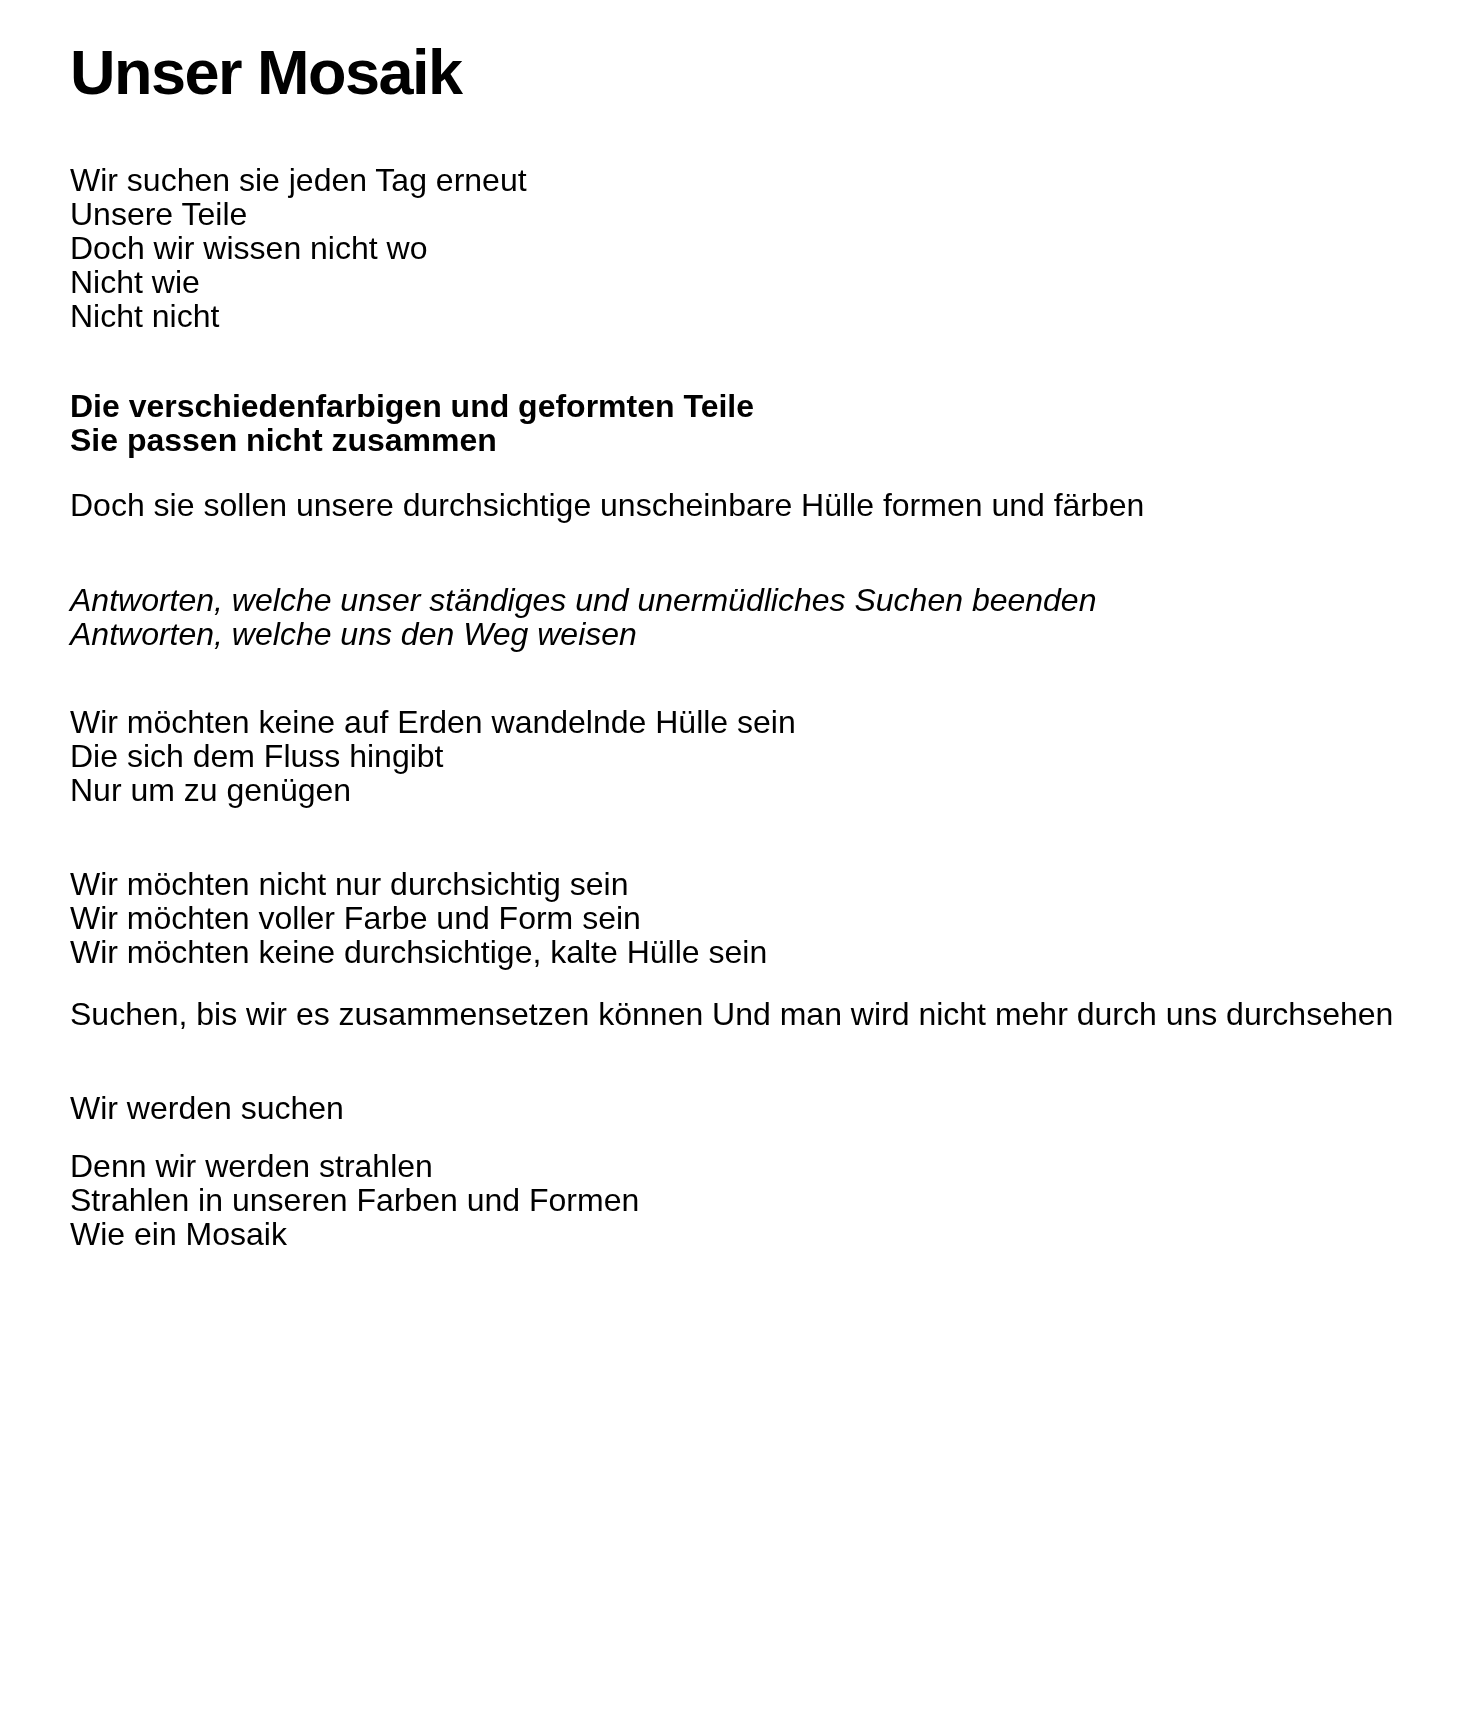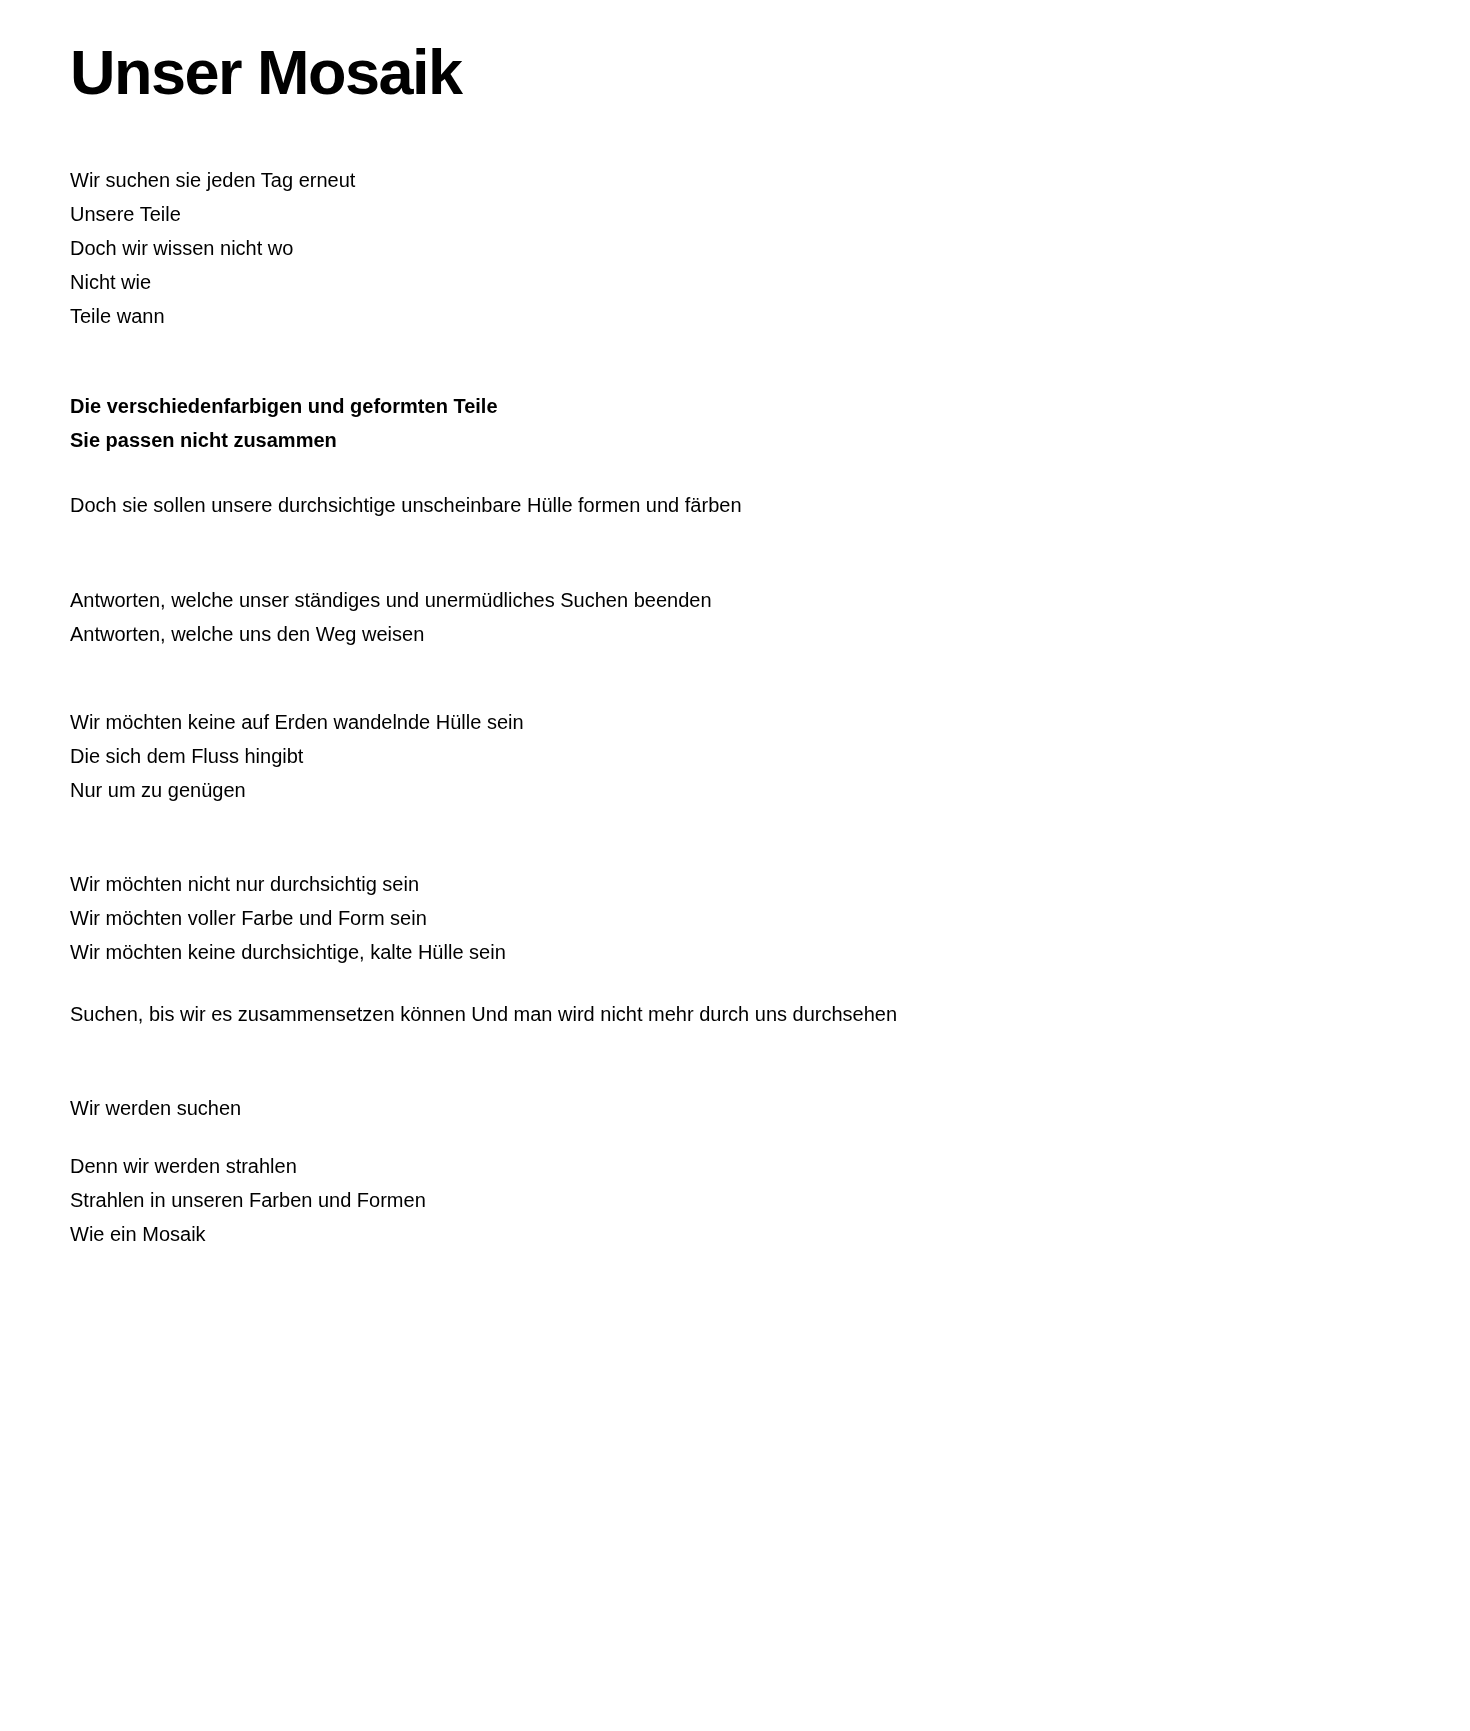--- a/index.html
+++ b/index.html
@@ -19,29 +19,29 @@
   }
   .title {
     font-size: 63px;
     font-weight: bold;
     letter-spacing: -1.5px;
     line-height: 69px;
     margin: 0;
   }
   .stanza { margin: 0; }
   .line {
-    font-size: 20px;
+    font-size: 32px;
     line-height: 34px;
     white-space: pre;
   }
   .gap-after-title { margin-top: 56px; }
   .gap-56 { margin-top: 56px; font-weight: bold; }
   .gap-31 { margin-top: 31px; }
   .gap-62 { margin-top: 62px; }
-  .gap-61 { margin-top: 61px; }
+  .gap-61 { margin-top: 61px; font-style: italic; }
   .gap-54 { margin-top: 54px; }
   .gap-60 { margin-top: 60px; }
   .gap-28 { margin-top: 28px; }
   .gap-24 { margin-top: 24px; }
   .author {
     margin-top: 100px;
     font-size: 32px;
     line-height: 34px;
     font-style: italic;
   }
@@ -51,21 +51,21 @@
 
 <div class="page">
 
   <h1 class="title">Unser Mosaik</h1>
 
   <div class="stanza gap-after-title">
     <div class="line">Wir suchen sie jeden Tag erneut</div>
     <div class="line">Unsere Teile</div>
     <div class="line">Doch wir wissen nicht wo</div>
     <div class="line">Nicht wie</div>
-    <div class="line">Teile wann</div>
+    <div class="line">Nicht nicht</div>
   </div>
 
   <div class="stanza gap-56">
     <div class="line">Die verschiedenfarbigen und geformten Teile</div>
     <div class="line">Sie passen nicht zusammen</div>
   </div>
 
   <div class="stanza gap-31">
     <div class="line">Doch sie sollen unsere durchsichtige unscheinbare Hülle formen und färben</div>
   </div>

